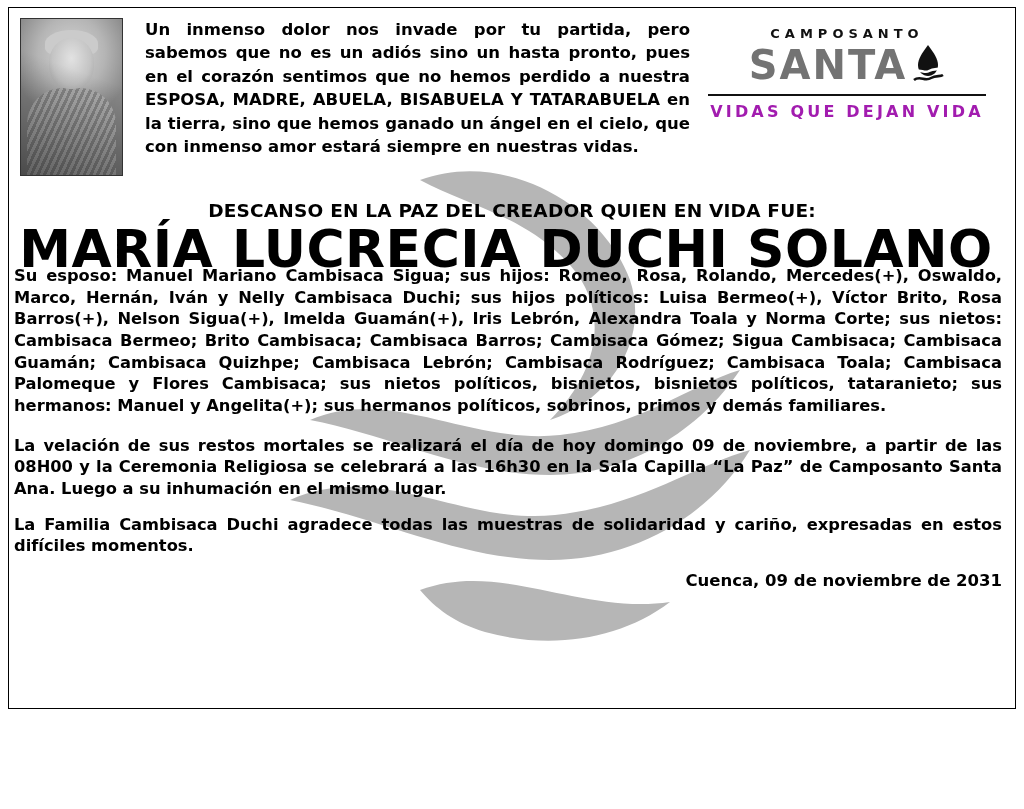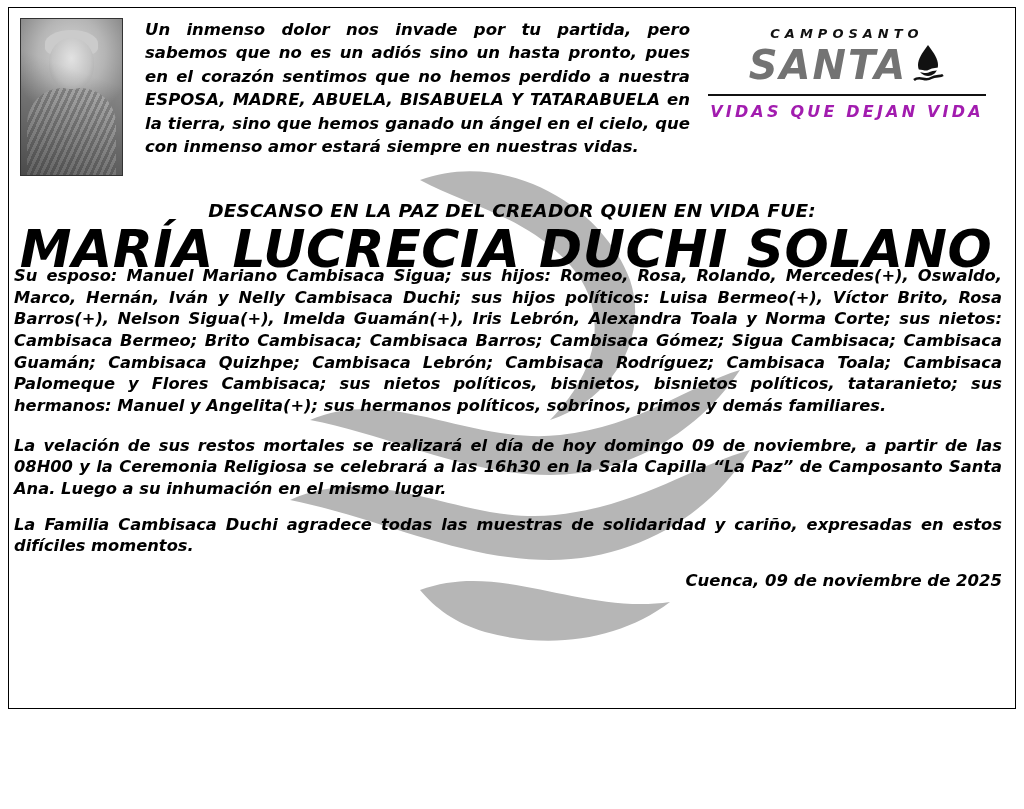--- a/index.html
+++ b/index.html
@@ -10,21 +10,20 @@
   body {
     font-family: "DejaVu Sans", sans-serif;
   }
   #page {
     position: relative;
     width: 1024px;
     height: 716px;
     background: #ffffff;
     overflow: hidden;
     box-sizing: border-box;
-    font-style: italic;
   }
   
   .frame {
     position: absolute;
     left: 8px;
     top: 7px;
     right: 8px;
     bottom: 7px;
     border: 1px solid #000;
     box-sizing: border-box;
@@ -261,17 +260,17 @@
       </div>
     </div>
 
     <div class="subtitle">DESCANSO EN LA PAZ DEL CREADOR QUIEN EN VIDA  FUE:</div>
     <div class="name">MARÍA LUCRECIA DUCHI SOLANO</div>
 
     <div class="body-wrap">
       <p class="para family">Su esposo: Manuel Mariano Cambisaca Sigua; sus hijos: Romeo, Rosa, Rolando, Mercedes(+), Oswaldo, Marco, Hernán, Iván y Nelly Cambisaca Duchi; sus hijos políticos: Luisa Bermeo(+), Víctor Brito, Rosa Barros(+), Nelson Sigua(+), Imelda Guamán(+), Iris Lebrón, Alexandra Toala y Norma Corte; sus nietos: Cambisaca Bermeo; Brito Cambisaca; Cambisaca Barros; Cambisaca Gómez; Sigua Cambisaca; Cambisaca Guamán; Cambisaca Quizhpe; Cambisaca Lebrón; Cambisaca Rodríguez; Cambisaca Toala; Cambisaca Palomeque y Flores Cambisaca; sus nietos políticos, bisnietos, bisnietos políticos, tataranieto; sus hermanos: Manuel y Angelita(+); sus hermanos políticos, sobrinos, primos y demás familiares.</p>
       <p class="para">La velación de sus restos mortales se realizará el día de hoy domingo 09 de noviembre, a partir de las 08H00 y la Ceremonia Religiosa se celebrará a las 16h30 en la Sala Capilla “La Paz” de Camposanto Santa Ana. Luego a su inhumación en el mismo lugar.</p>
       <p class="para">La Familia Cambisaca Duchi agradece todas las muestras de solidaridad y cariño, expresadas en estos difíciles  momentos.</p>
-      <div class="cityline">Cuenca, 09 de noviembre de 2025</div>
+      <div class="cityline">Cuenca, 09 de noviembre de 2031</div>
     </div>
 
   </div>
 </div>
 
 </body></html>

